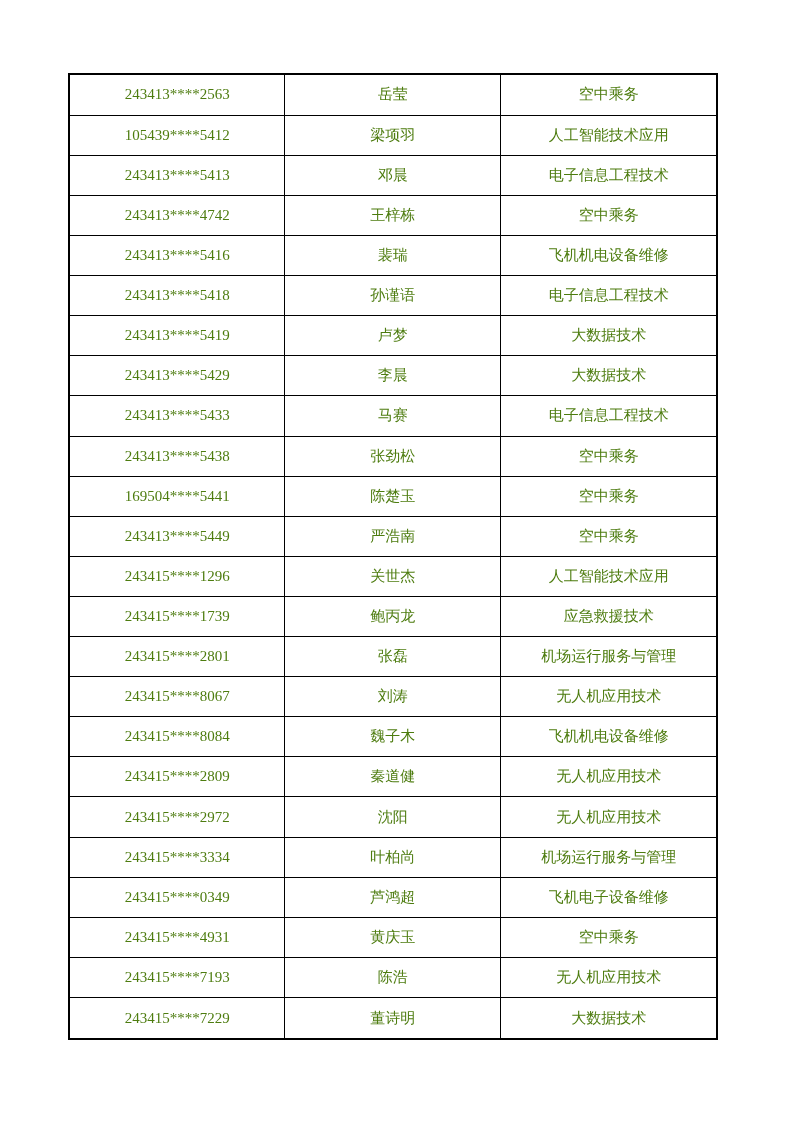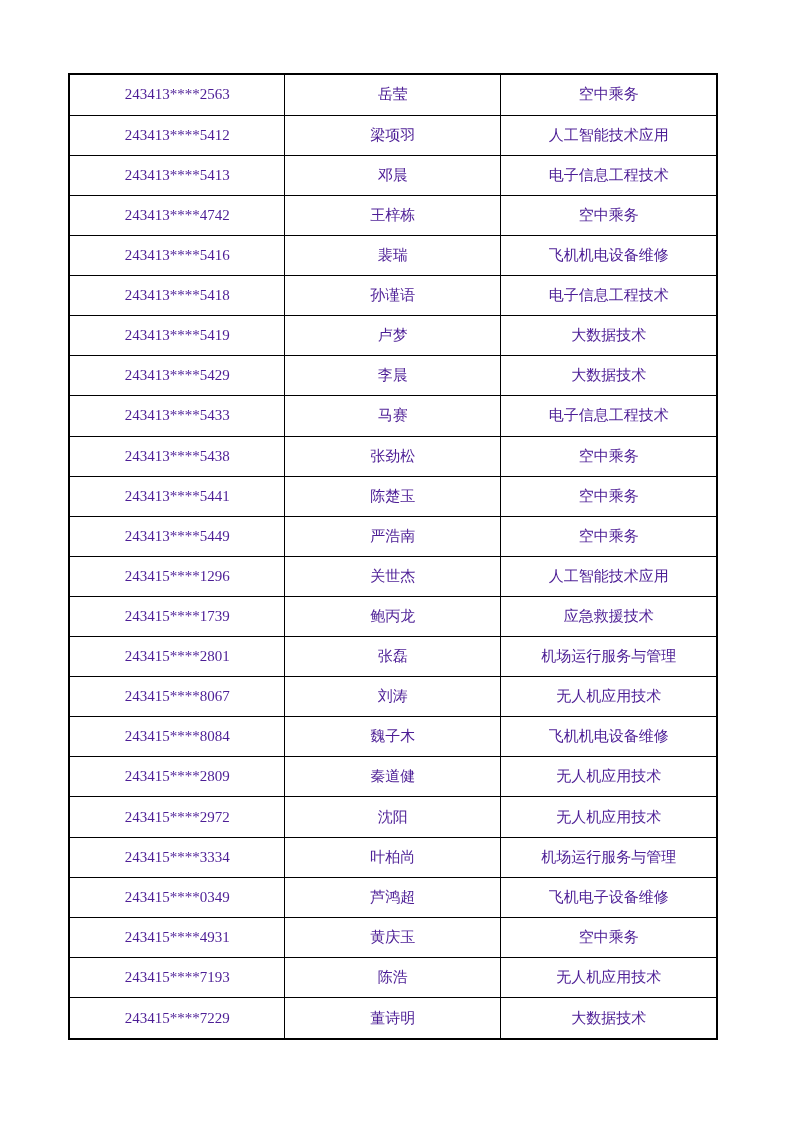--- a/index.html
+++ b/index.html
@@ -18,21 +18,21 @@
     position: absolute;
     left: 68px;
     top: 73px;
     width: 650px;
     height: 967px;
     border-collapse: collapse;
     table-layout: fixed;
     border: 2px solid #000000;
     font-family: "Liberation Serif", "DejaVu Serif", serif;
     font-size: 15px;
-    color: #4c1d95;
+    color: #4d7c0f;
   }
   table.roster td {
     border: 1px solid #000000;
     text-align: center;
     vertical-align: middle;
     padding: 0;
     overflow: hidden;
     white-space: nowrap;
   }
 </style>
@@ -46,21 +46,21 @@
       <col style="width: 33.35%">
       <col style="width: 33.35%">
     </colgroup>
     <tbody>
         <tr>
           <td>243413****2563</td>
           <td>岳莹</td>
           <td>空中乘务</td>
         </tr>
         <tr>
-          <td>243413****5412</td>
+          <td>105439****5412</td>
           <td>梁项羽</td>
           <td>人工智能技术应用</td>
         </tr>
         <tr>
           <td>243413****5413</td>
           <td>邓晨</td>
           <td>电子信息工程技术</td>
         </tr>
         <tr>
           <td>243413****4742</td>
@@ -91,21 +91,21 @@
           <td>243413****5433</td>
           <td>马赛</td>
           <td>电子信息工程技术</td>
         </tr>
         <tr>
           <td>243413****5438</td>
           <td>张劲松</td>
           <td>空中乘务</td>
         </tr>
         <tr>
-          <td>243413****5441</td>
+          <td>169504****5441</td>
           <td>陈楚玉</td>
           <td>空中乘务</td>
         </tr>
         <tr>
           <td>243413****5449</td>
           <td>严浩南</td>
           <td>空中乘务</td>
         </tr>
         <tr>
           <td>243415****1296</td>

